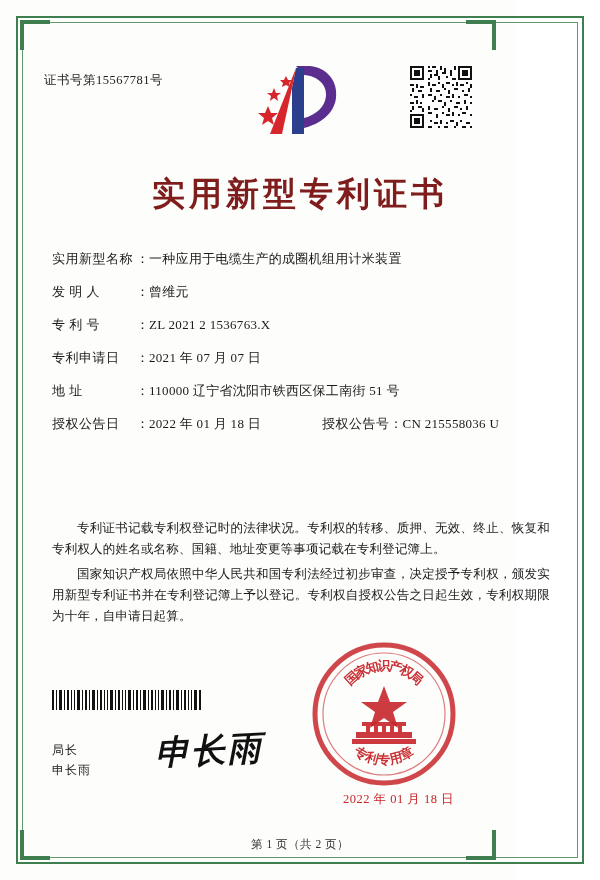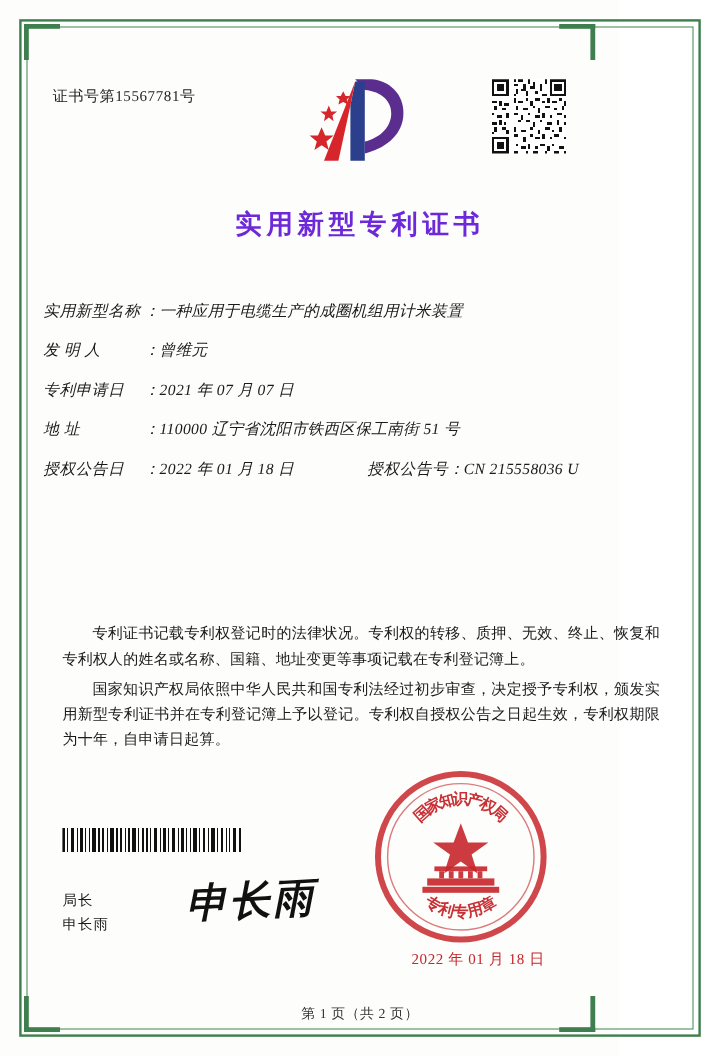--- a/index.html
+++ b/index.html
@@ -72,32 +72,31 @@
     width: 62px; height: 62px;
     background: #ffffff;
   }
   .qr svg { display: block; }
 
   .title {
     position: absolute;
     left: 0; top: 172px;
     width: 600px;
     text-align: center;
-    font-size: 22px;
+    font-size: 33px;
     font-weight: bold;
     letter-spacing: 4px;
-    color: #6d28d9;
+    color: #7f1d1d;
     font-family: "DejaVu Serif", "Liberation Serif", serif;
   }
 
   .fields {
     position: absolute;
-    left: 36px; top: 250px;
+    left: 52px; top: 250px;
     width: 500px;
-    font-style: italic;
   }
   .field-row {
     font-size: 13px;
     line-height: 17px;
     margin-bottom: 16px;
     color: #1a1a1a;
     white-space: nowrap;
   }
   .field-label {
     display: inline-block;
@@ -316,20 +315,23 @@
   <div class="fields">
 
     <div class="field-row">
       <span class="field-label">实用新型名称</span><span>：</span><span class="field-value">一种应用于电缆生产的成圈机组用计米装置</span>
     </div>
 
     <div class="field-row">
       <span class="field-label">发 明 人</span><span>：</span><span class="field-value">曾维元</span>
     </div>
 
+    <div class="field-row">
+      <span class="field-label">专 利 号</span><span>：</span><span class="field-value">ZL 2021 2 1536763.X</span>
+    </div>
 
     <div class="field-row">
       <span class="field-label">专利申请日</span><span>：</span><span class="field-value">2021 年 07 月 07 日</span>
     </div>
 
 
     <div class="field-row">
       <span class="field-label">地        址</span><span>：</span><span class="field-value">110000 辽宁省沈阳市铁西区保工南街 51 号</span>
     </div>
 

